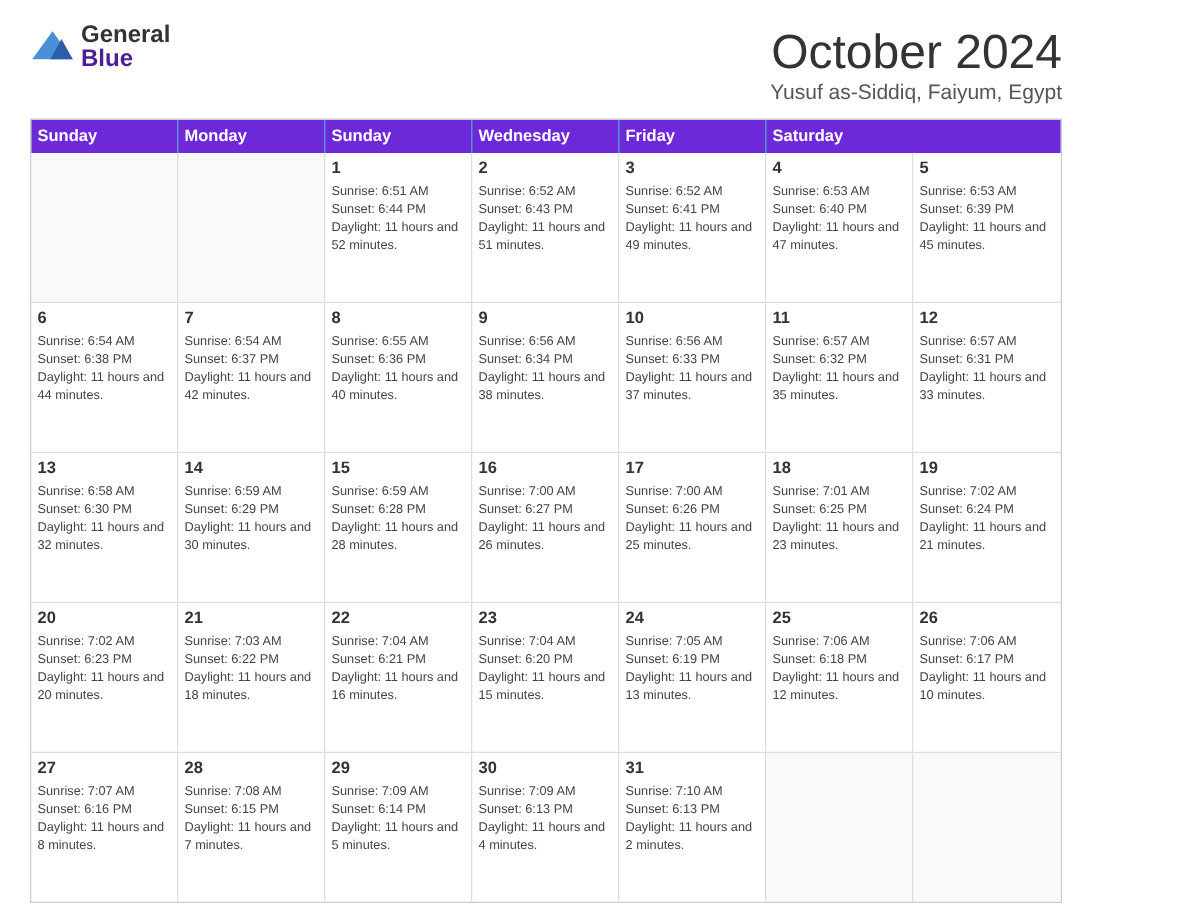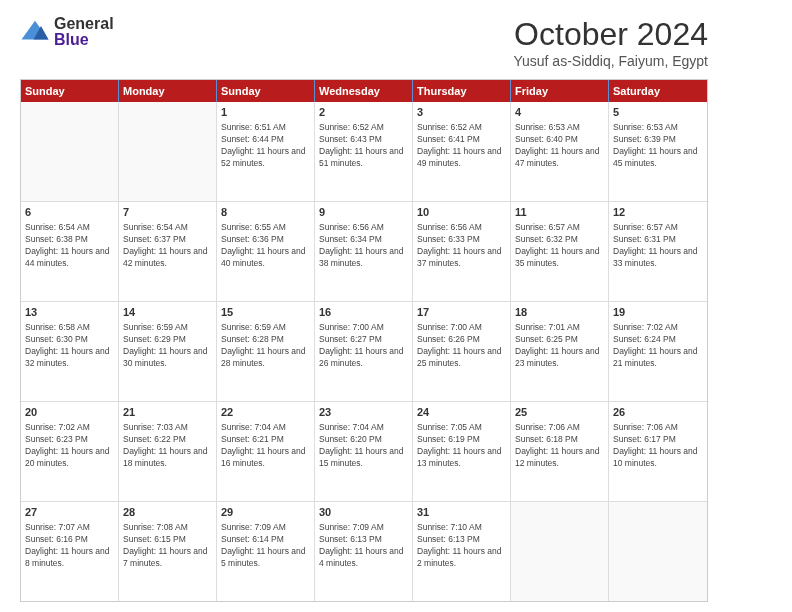--- a/index.html
+++ b/index.html
@@ -61,21 +61,21 @@
     }
     .calendar {
       flex: 1;
       display: flex;
       flex-direction: column;
       border: 1px solid #ccc;
     }
     .cal-header {
       display: grid;
       grid-template-columns: repeat(7, 1fr);
-      background: #b91c1c;
+      background: #6d28d9;
     }
     .cal-header-cell {
       color: #fff;
       font-size: 11px;
       font-weight: bold;
       padding: 5px 4px;
       text-align: left;
       border-right: 1px solid #5a8fd5;
     }
     .cal-header-cell:last-child { border-right: none; }
@@ -134,21 +134,20 @@
       <div class="subtitle">Yusuf as-Siddiq, Faiyum, Egypt</div>
     </div>
   </div>
 
   <div class="calendar">
     <div class="cal-header" id="cal-header-row">
         <div class="cal-header-cell">Sunday</div>
         <div class="cal-header-cell">Monday</div>
         <div class="cal-header-cell">Sunday</div>
         <div class="cal-header-cell">Wednesday</div>
-        <div class="cal-header-cell">Thursday</div>
         <div class="cal-header-cell">Friday</div>
         <div class="cal-header-cell">Saturday</div>
       </div>
     <div class="cal-body" id="cal-body">
         <div class="cal-row">
           <div class="cal-cell empty"></div>
           <div class="cal-cell empty"></div>
           <div class="cal-cell">
             <span class="day-num">1</span>
             <div class="cell-info">Sunrise: 6:51 AM<br>Sunset: 6:44 PM<br>Daylight: 11 hours and 52 minutes.</div>

